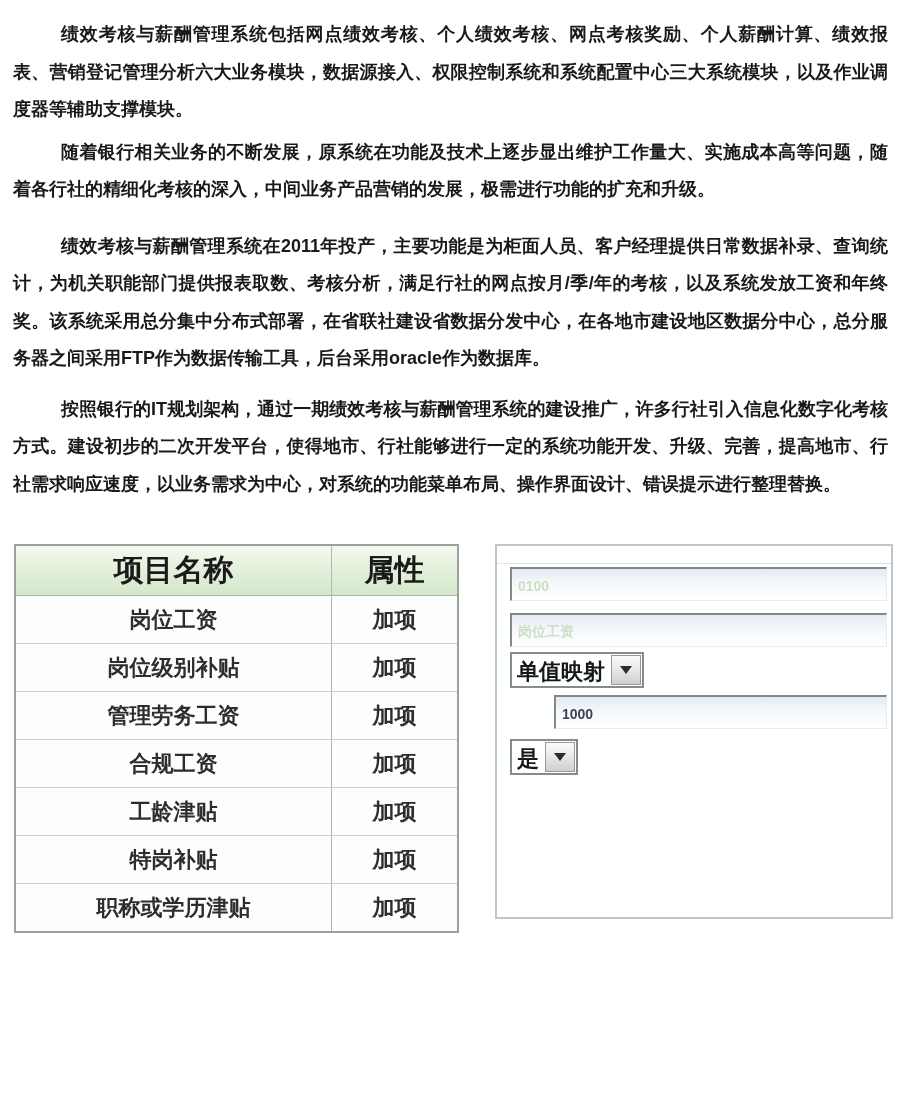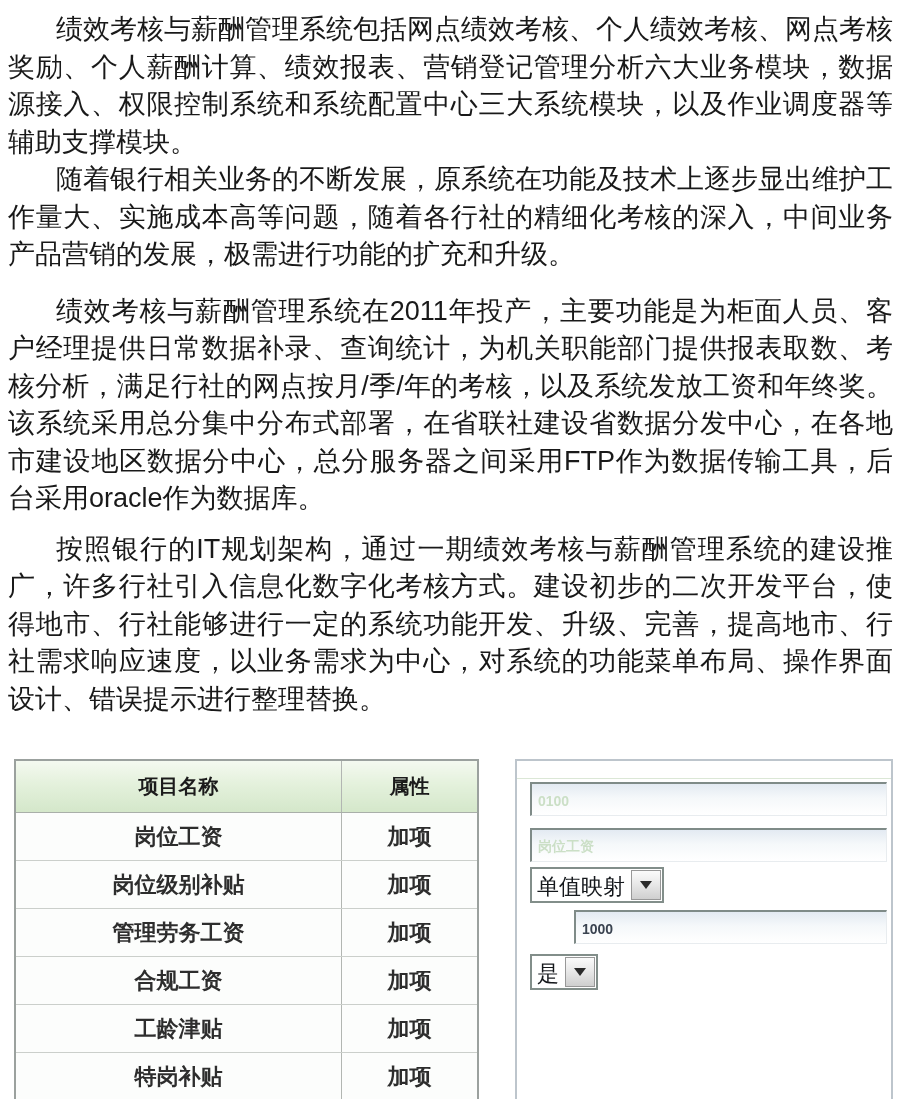--- a/index.html
+++ b/index.html
@@ -4,35 +4,35 @@
 <style>
   html,body{margin:0;padding:0;}
   body{
     width:900px;height:1099px;background:#ffffff;overflow:hidden;
     font-family:"Liberation Sans","DejaVu Sans",sans-serif;
     -webkit-font-smoothing:antialiased;
   }
   
   .doc{padding:11px 7px 0 8px;}
   .para{
-    margin:0;font-size:27px;line-height:37.5px;color:#191919;
-    text-align:justify;text-indent:48px;font-weight:400;
+    margin:5px;font-size:18px;line-height:37.5px;color:#191919;
+    text-align:justify;text-indent:48px;font-weight:700;
     word-break:break-all;
   }
   .para.p3{margin-top:19px;}
   .para.p4{margin-top:13px;}
   
   .bottom{display:flex;align-items:flex-start;margin:41px 0 0 6px;}
   
   .items-table{border-collapse:collapse;width:428px;table-layout:fixed;
     border:2px solid #9ba19e;background:#fcfdfc;}
   .items-table th{
     height:33px;background:linear-gradient(180deg,#f4f9f0 0%,#e4f1dc 45%,#d4e7ca 100%);
-    border-bottom:1px solid #a9afa9;font-size:20px;font-weight:700;color:#1b1b1b;
-    text-align:center;padding:9px;
+    border-bottom:1px solid #a9afa9;font-size:30px;font-weight:700;color:#1b1b1b;
+    text-align:center;padding:4px;
   }
   .items-table td{
     height:47px;background:#fcfdfc;border-bottom:1px solid #cbcfcb;
     font-size:22px;font-weight:600;color:#2d2d2d;text-align:center;padding:0;
   }
   .items-table tr:last-child td{border-bottom:none;}
   .items-table .c1{width:307px;border-right:1px solid #b2b6b2;}
   .items-table .c2{width:117px;}
   
   .panel{
@@ -54,21 +54,21 @@
   }
   .tb:disabled,.tb[readonly].dim{color:#cbdfc6;}
   .tb.dim{color:#cbdfc6;}
   .tb.dark{color:#20242a;}
   .tb.num{color:#3a4350;}
   .combo{
     display:inline-flex;align-items:stretch;box-sizing:border-box;height:36px;
     border:2px solid #828e8a;background:#ffffff;vertical-align:top;cursor:default;
   }
   .combo .txt{
-    font-size:22px;font-weight:400;color:#15181c;padding:3px 5px 4px 5px;white-space:nowrap;
+    font-size:22px;font-weight:700;color:#15181c;padding:3px 5px 4px 5px;white-space:nowrap;
   }
   .combo.w-big .txt{min-width:91px;box-sizing:border-box;}
   .combo.w-small .txt{min-width:24px;box-sizing:border-box;}
   .combo .btn{
     width:30px;margin:1px;border:1px solid #989898;box-sizing:border-box;
     background:linear-gradient(180deg,#fbfbfb 0%,#e9e9e9 45%,#cfcfcf 100%);
     display:flex;align-items:center;justify-content:center;
   }
   .combo .arr{
     width:0;height:0;border-left:6px solid transparent;

